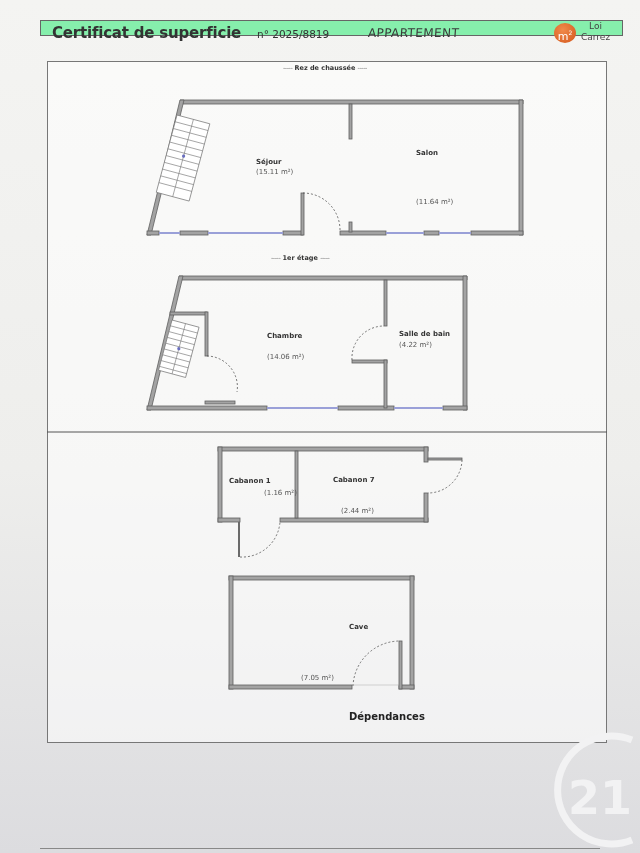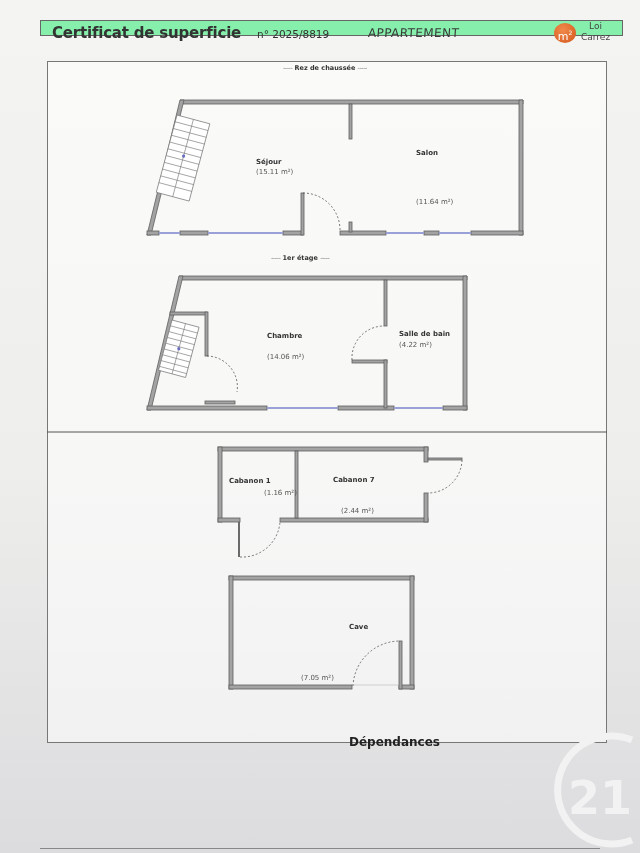--- a/index.html
+++ b/index.html
@@ -36,21 +36,21 @@
   }
   .frame {
     position: absolute; left: 47px; top: 61px; width: 560px; height: 682px;
     border: 1px solid #777; box-sizing: border-box; background: rgba(255,255,255,0.55);
   }
   .plan-svg { position: absolute; left: 0; top: 0; }
   .lbl { position: absolute; font-size: 7px; color: #333; font-weight: bold; white-space: nowrap; }
   .area { position: absolute; font-size: 7px; color: #555; white-space: nowrap; }
   .lvl { position: absolute; font-size: 6.5px; color: #333; font-weight: bold; white-space: nowrap; }
   .dash { color: #777; font-weight: normal; letter-spacing: -0.5px; }
-  .dep { position: absolute; font-size: 12px; color: #222; font-weight: bold; margin-top: 24px; }
+  .dep { position: absolute; font-size: 10px; color: #222; font-weight: bold; }
   .c21 { position: absolute; left: 536px; top: 728px; }
 </style>
 </head>
 <body>
 
 <div class="header-box">
   <span class="header-title">Certificat de superficie</span>
   <span class="header-number">n° 2025/8819</span>
   <span class="header-handwritten">APPARTEMENT</span>
   <div class="loi-badge">m<sup>2</sup></div>

